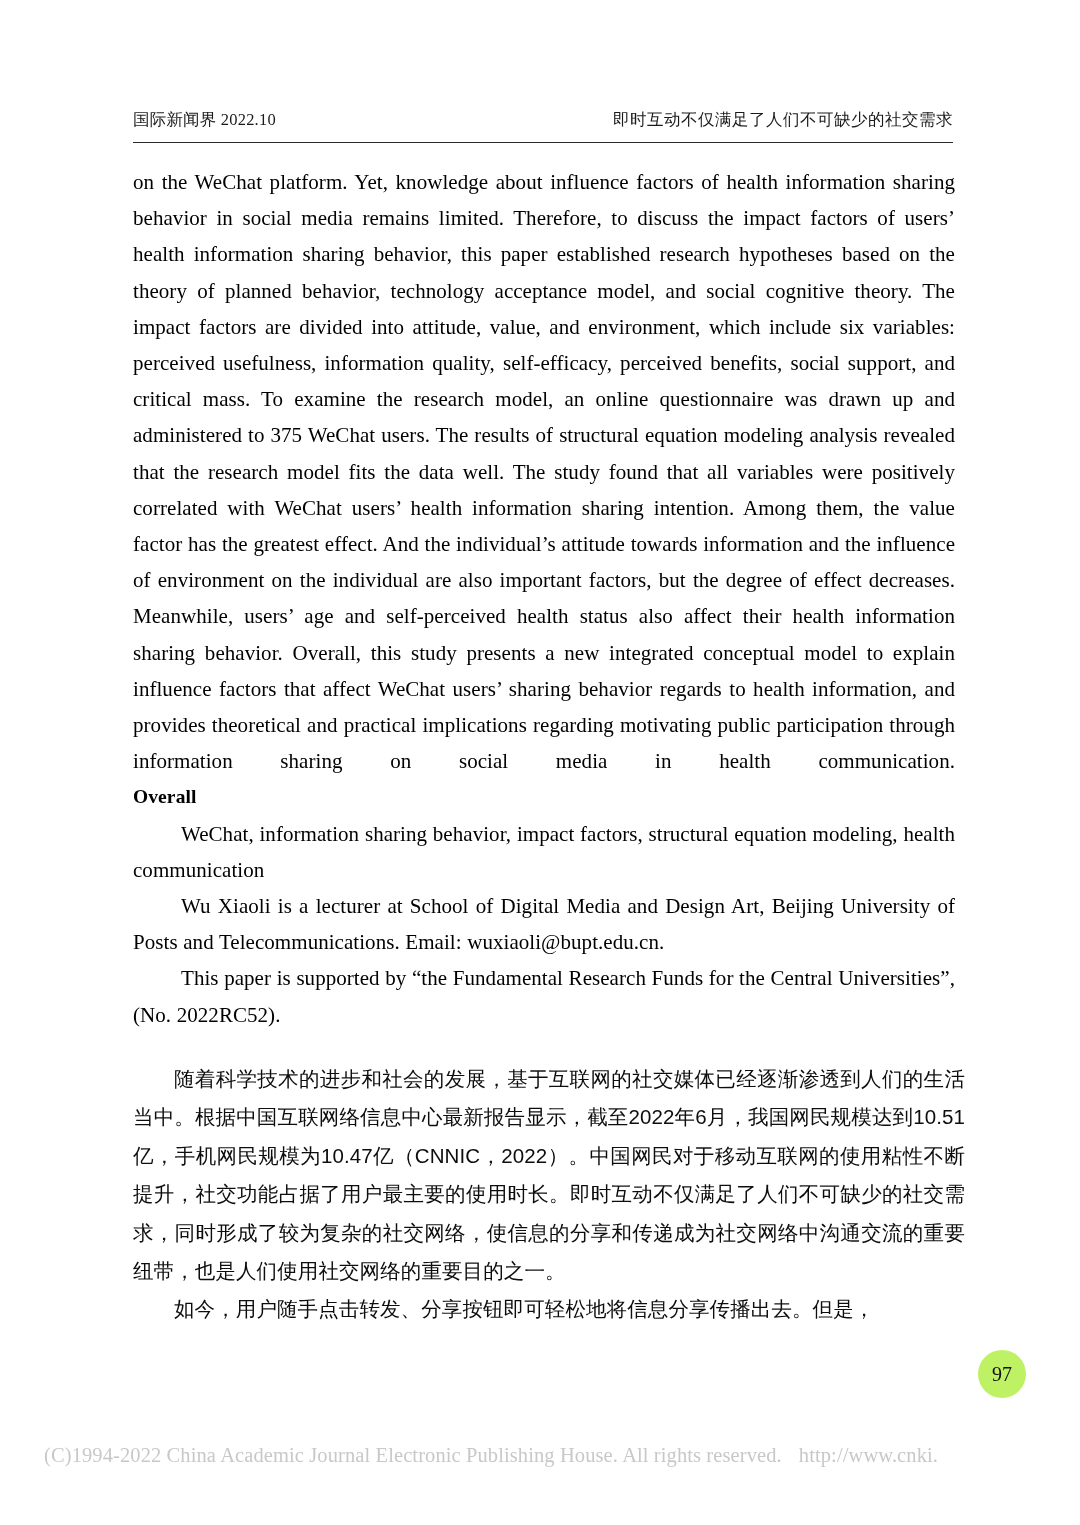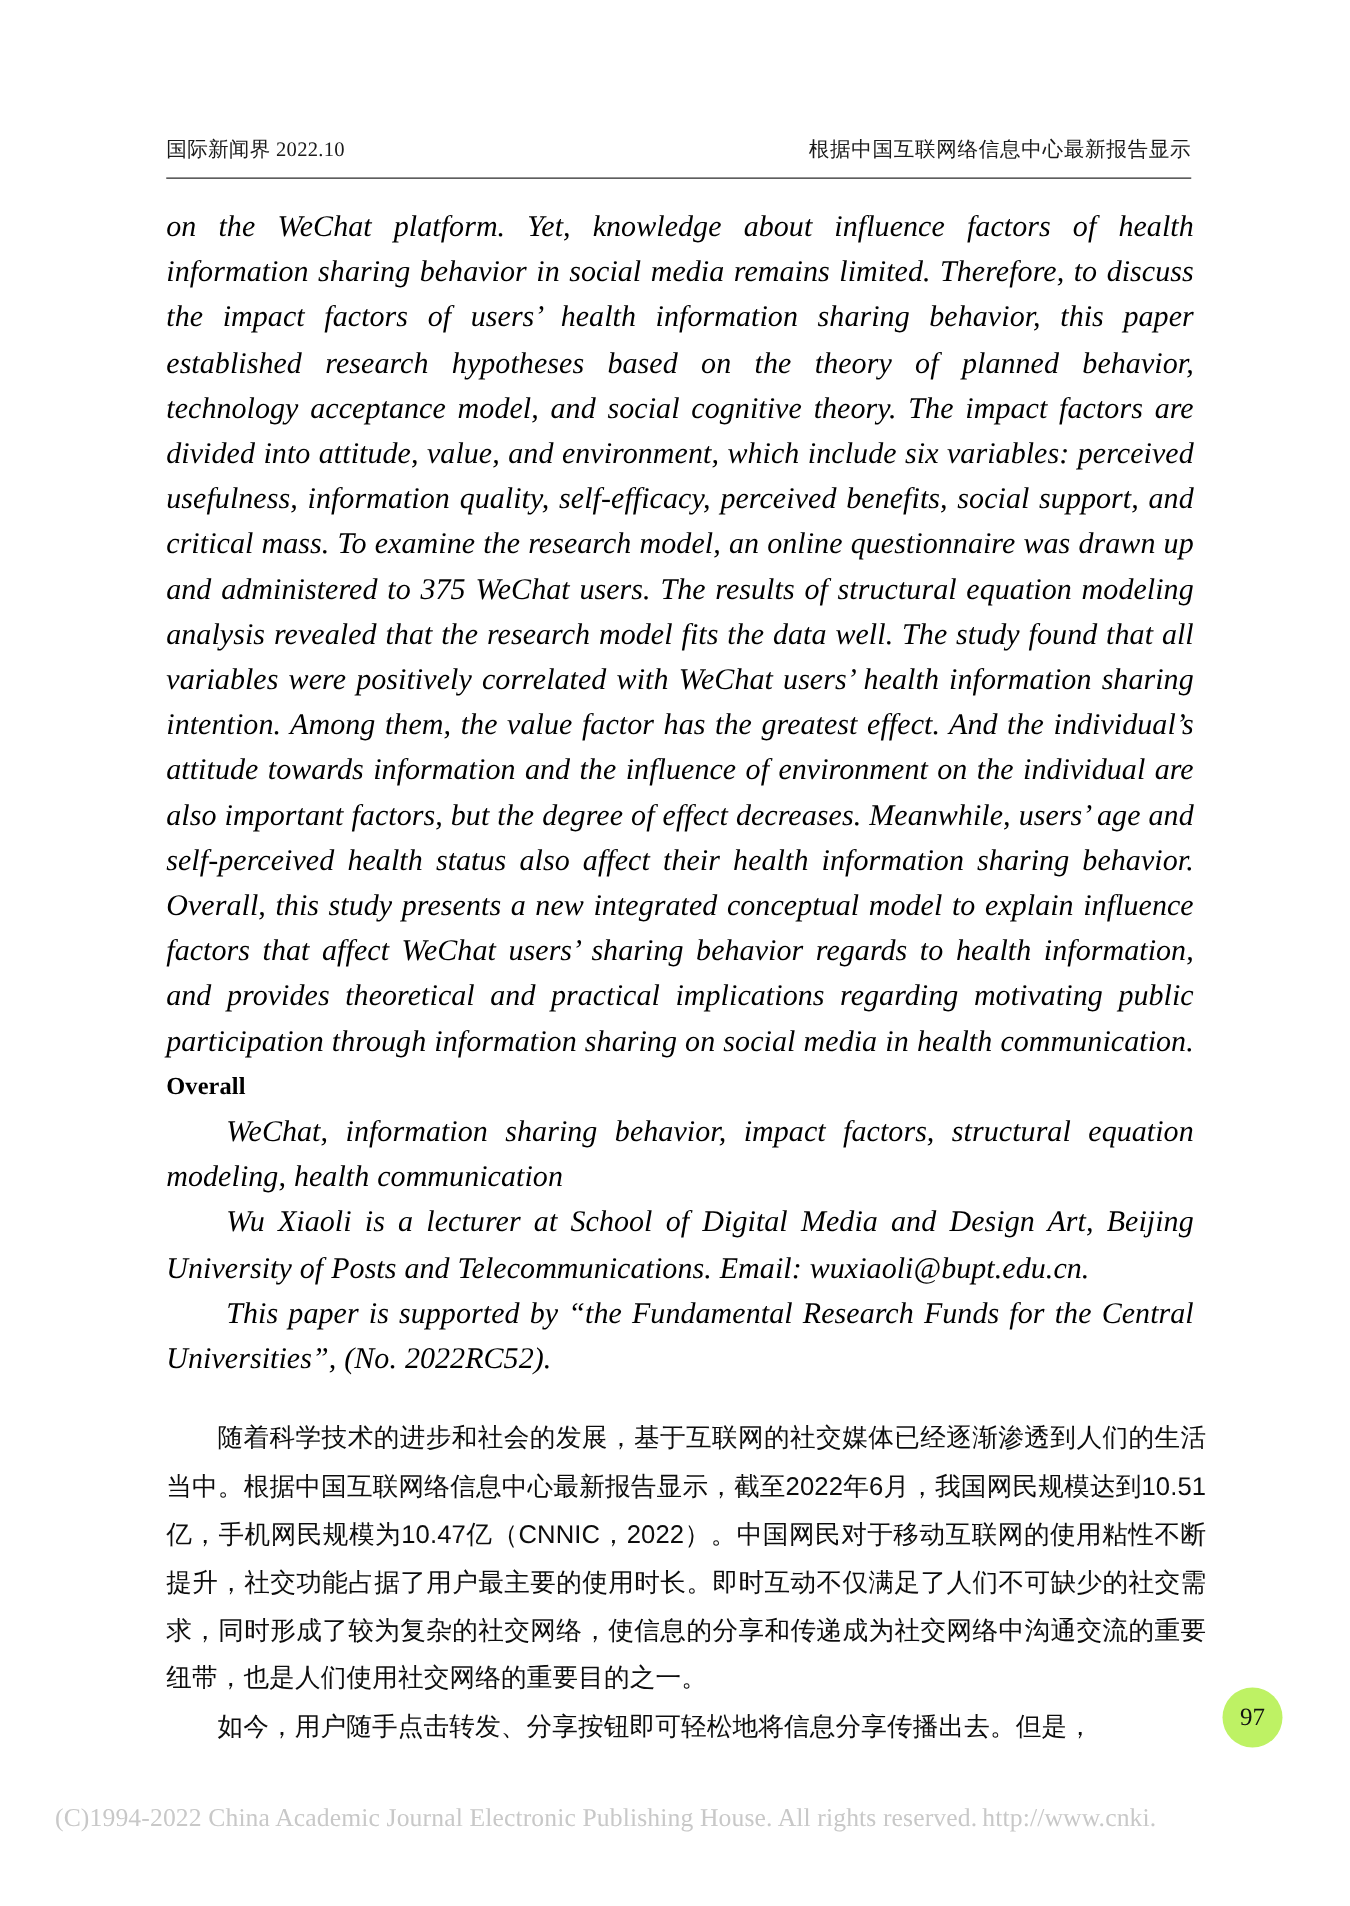--- a/index.html
+++ b/index.html
@@ -60,28 +60,27 @@
   
   .content {
     position: absolute;
     left: 133px;
     top: 164px;
     width: 822px;
   }
 
   p.en {
     margin: 0;
-    font-size: 24px;
+    font-size: 21px;
     line-height: 36.2px;
     text-align: justify;
     text-justify: inter-word;
     text-align-last: left;
     letter-spacing: 0.05px;
     word-spacing: 0.3px;
-    font-style: italic;
   }
   p.en.indent {
     text-indent: 48px;
   }
   p.en.justify-all {
     text-align-last: justify;
   }
 
   h3.section-label {
     margin: 0;
@@ -134,31 +133,31 @@
     left: 44px;
     top: 1441px;
     width: 1080px;
     font-size: 20.5px;
     line-height: 28px;
     color: #c8c8c8;
     white-space: nowrap;
     letter-spacing: 0.1px;
   }
   .footer-note .url {
-    margin-left: 4px;
+    margin-left: 17px;
   }
 </style>
 </head>
 <body>
 
 <div class="page">
 
   <div class="running-head">
     <span class="rh-left">国际新闻界 2022.10</span>
-    <span class="rh-right">根据中国互联网络信息中心最新报告显示</span>
+    <span class="rh-right">即时互动不仅满足了人们不可缺少的社交需求</span>
   </div>
   <div class="header-rule"></div>
 
   <div class="content">
 
     <p class="en justify-all">on the WeChat platform. Yet, knowledge about influence factors of health information sharing behavior in social media remains limited. Therefore, to discuss the impact factors of users’ health information sharing behavior, this paper established research hypotheses based on the theory of planned behavior, technology acceptance model, and social cognitive theory. The impact factors are divided into attitude, value, and environment, which include six variables: perceived usefulness, information quality, self-efficacy, perceived benefits, social support, and critical mass. To examine the research model, an online questionnaire was drawn up and administered to 375 WeChat users. The results of structural equation modeling analysis revealed that the research model fits the data well. The study found that all variables were positively correlated with WeChat users’ health information sharing intention. Among them, the value factor has the greatest effect. And the individual’s attitude towards information and the influence of environment on the individual are also important factors, but the degree of effect decreases. Meanwhile, users’ age and self-perceived health status also affect their health information sharing behavior. Overall, this study presents a new integrated conceptual model to explain influence factors that affect WeChat users’ sharing behavior regards to health information, and provides theoretical and practical implications regarding motivating public participation through information sharing on social media in health communication.</p>
 
     <h3 class="section-label">Overall</h3>
 
     <p class="en indent">WeChat, information sharing behavior, impact factors, structural equation modeling, health communication</p>

